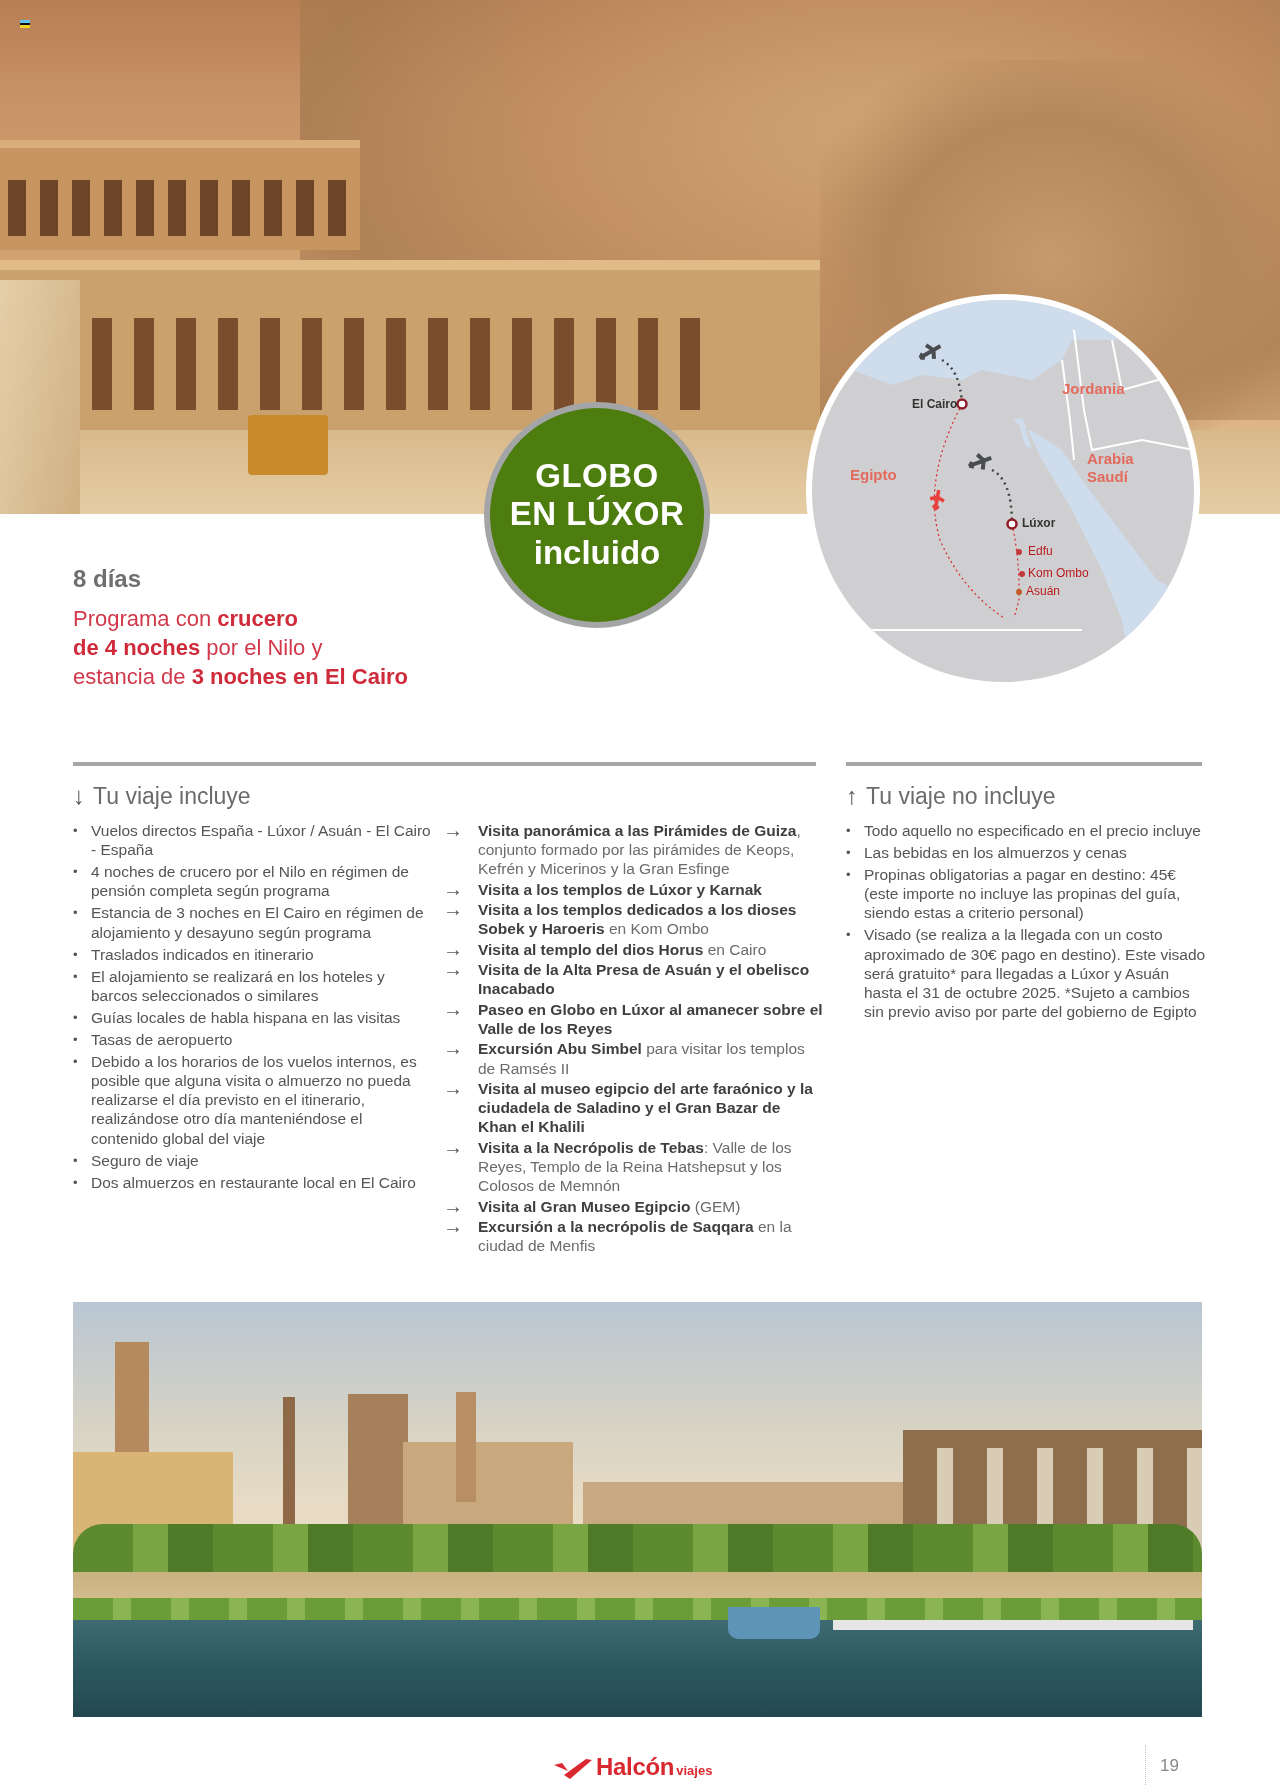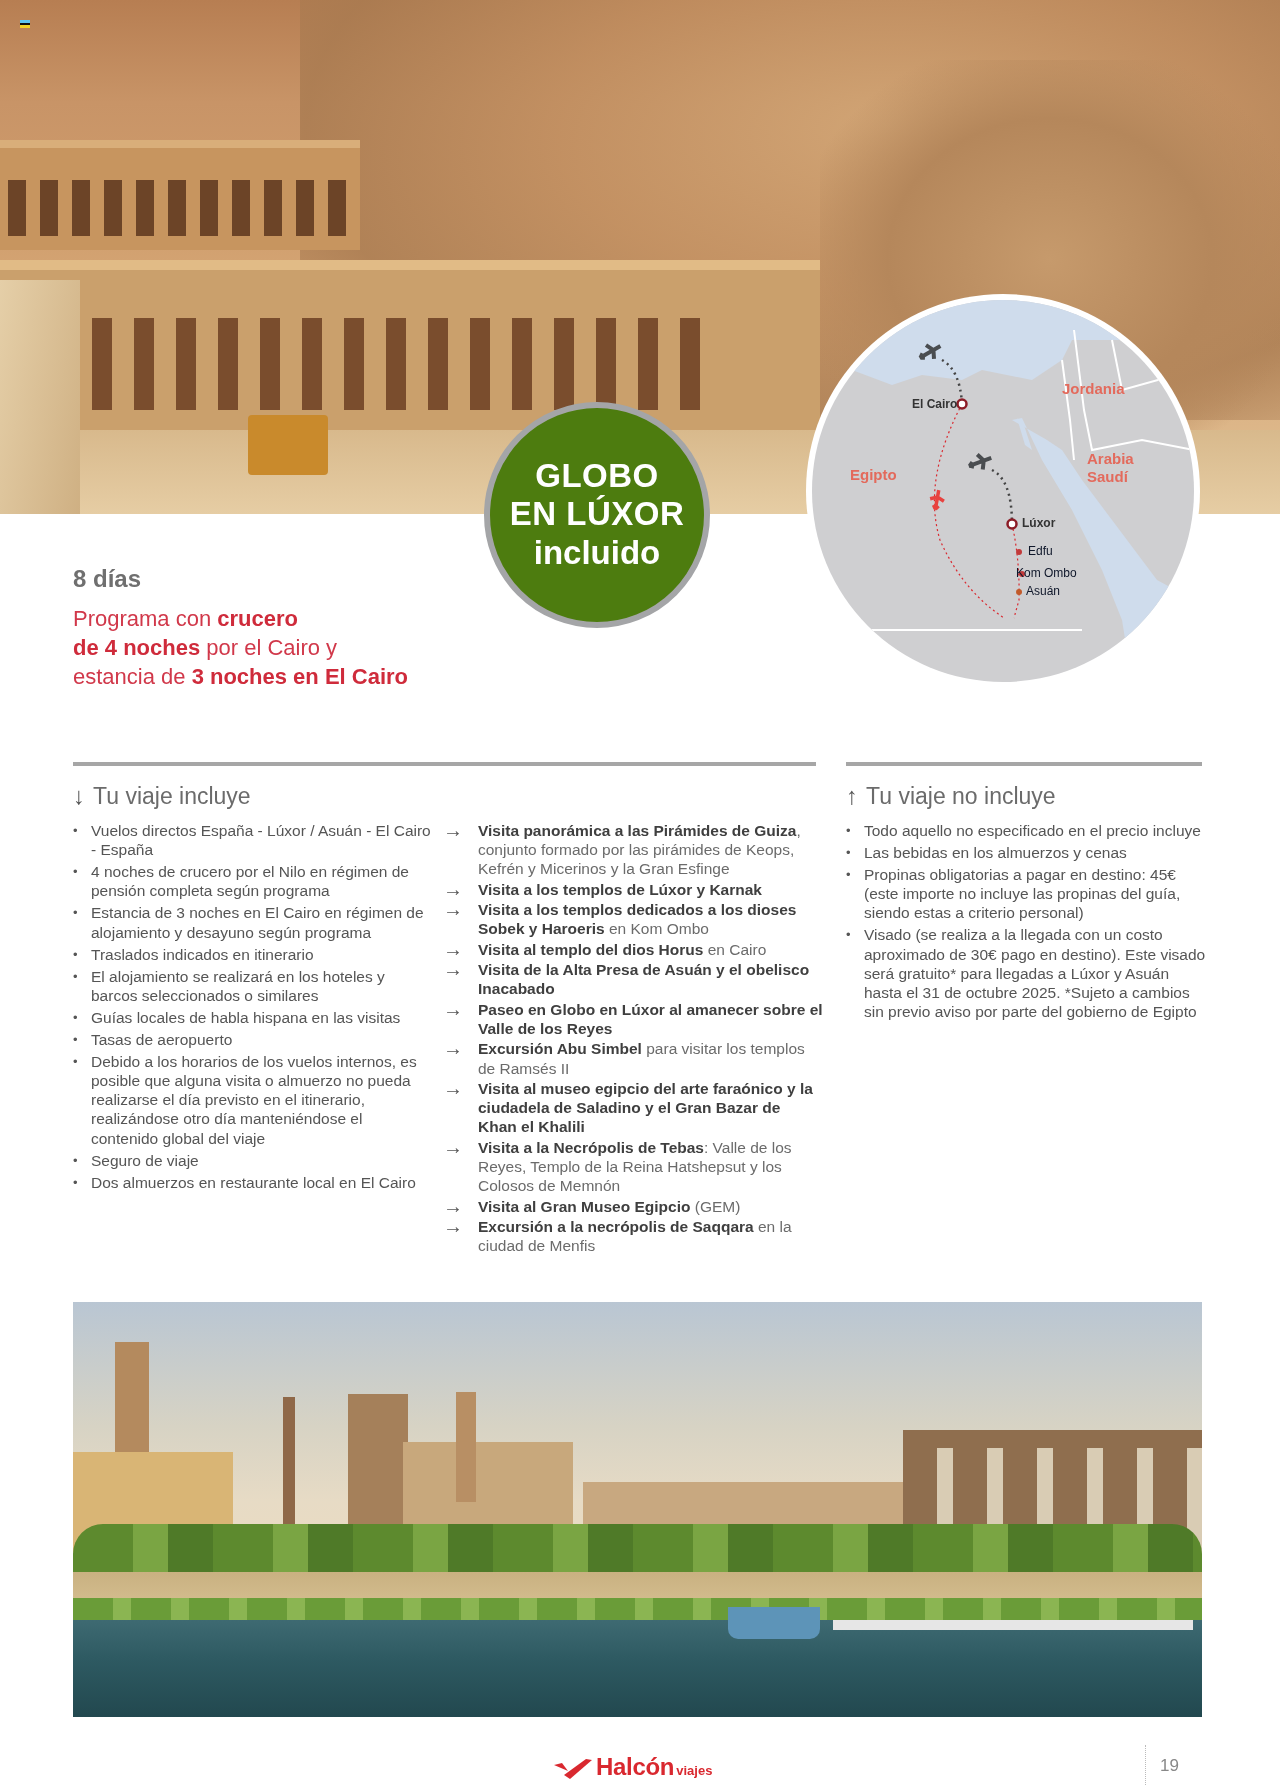--- a/index.html
+++ b/index.html
@@ -70,21 +70,21 @@
     background: #ffffff; padding: 6px;
   }
   .map .inner {
     position: relative; width: 100%; height: 100%; border-radius: 50%; overflow: hidden;
     background: #cfcfd1;
   }
   .map svg { position: absolute; left: 0; top: 0; }
   .map .lbl { position: absolute; font-size: 12px; white-space: nowrap; }
   .map .country { color: #e36a5c; font-weight: 700; font-size: 15px; text-align: right; }
   .map .city-b { color: #333; font-weight: 700; }
-  .map .city { color: #0f172a; font-size: 12px; }
+  .map .city { color: #b91c1c; font-size: 12px; }
 
   
   .intro { position: absolute; left: 73px; top: 556px; }
   .intro .days { font-size: 24px; font-weight: 700; color: #6f6f6f; line-height: 46px; }
   .intro .sub { font-size: 22px; color: #d1384a; line-height: 29px; margin-top: 2px; }
   .intro .sub b { font-weight: 700; color: #cf2b3b; }
 
   
   .rule { position: absolute; top: 762px; height: 4px; background: #a6a6a6; }
   .rule.left { left: 73px; width: 743px; }
@@ -218,30 +218,30 @@
       <circle cx="210" cy="274" r="3" fill="#c23a3a"></circle>
       <circle cx="207" cy="292" r="3" fill="#c25a2a"></circle>
     </svg>
     <div class="lbl country" style="left:38px;top:166px;">Egipto</div>
     <div class="lbl country" style="left:250px;top:80px;">Jordania</div>
     <div class="lbl country" style="left:275px;top:150px;">Arabia</div>
     <div class="lbl country" style="left:275px;top:168px;">Saudí</div>
     <div class="lbl city-b" style="left:100px;top:97px;">El Cairo</div>
     <div class="lbl city-b" style="left:210px;top:216px;">Lúxor</div>
     <div class="lbl city" style="left:216px;top:244px;">Edfu</div>
-    <div class="lbl city" style="left:204px;top:266px;">Kom Ombo</div>
+    <div class="lbl city" style="left:216px;top:266px;">Kom Ombo</div>
     <div class="lbl city" style="left:214px;top:284px;">Asuán</div>
   </div>
 </div>
 
 <div class="intro">
   <div class="days">8 días</div>
   <div class="sub">
     <div><span>Programa con </span><b>crucero</b></div>
-    <div><b>de 4 noches</b><span> por el Cairo y</span></div>
+    <div><b>de 4 noches</b><span> por el Nilo y</span></div>
     <div><span>estancia de </span><b>3 noches en El Cairo</b></div>
   </div>
 </div>
 
 <div class="rule left"></div>
 <div class="rule right"></div>
 
 <div class="sec-head" style="left:73px;">
   <span class="arr">↓</span>
   <span>Tu viaje incluye</span>

